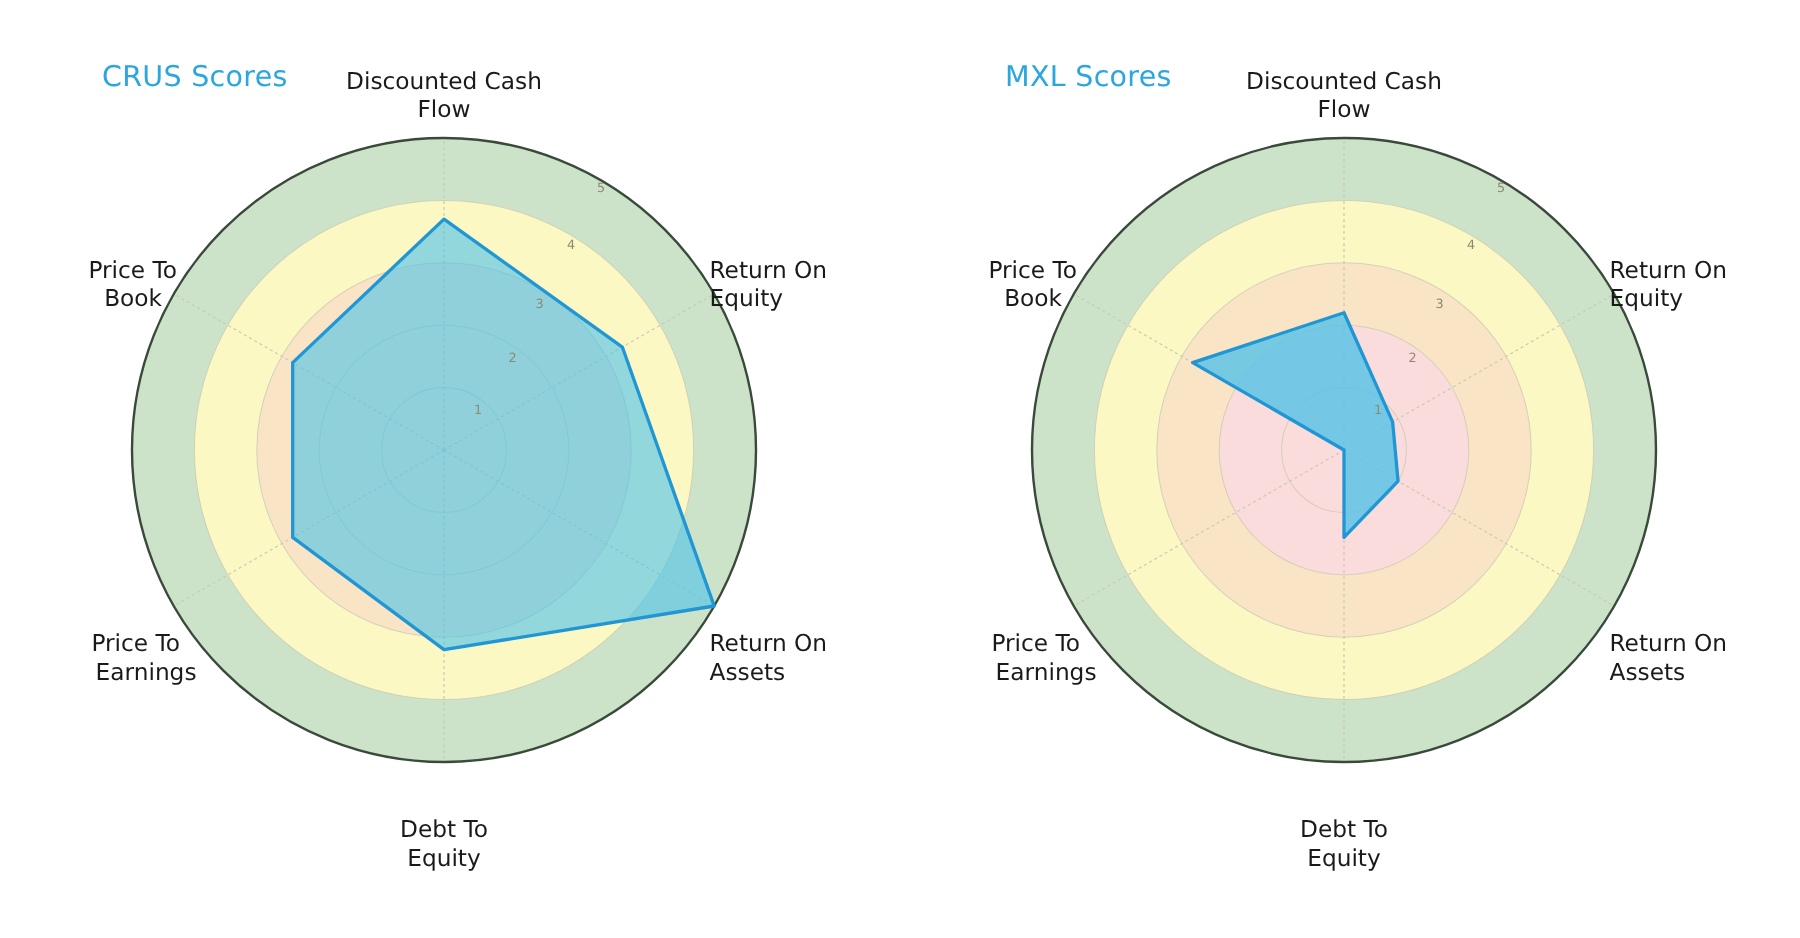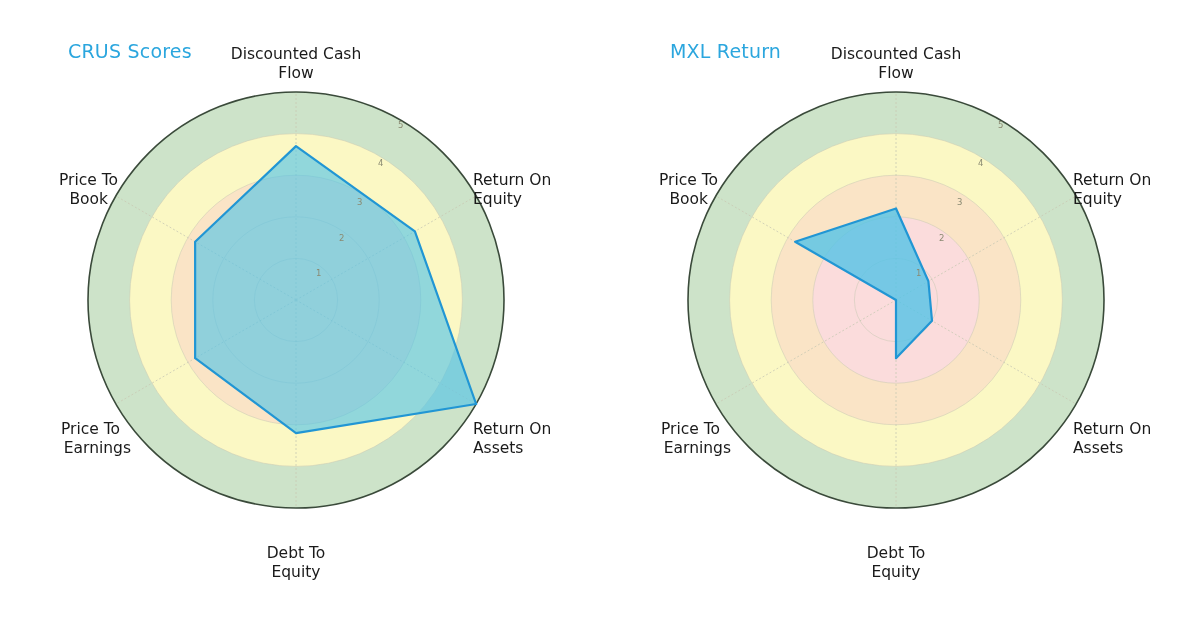--- a/index.html
+++ b/index.html
@@ -97,21 +97,21 @@
         <text class="axis-label" x="131" y="453" text-anchor="end">Earnings</text>
 
         <text class="axis-label" x="118" y="185" text-anchor="end">Price To</text>
         <text class="axis-label" x="108" y="204" text-anchor="end">Book</text>
       </g>
     </svg>
   </div>
 
   <div class="panel right">
 
-    <div class="chart-title" style="left:70px;top:40px;">MXL Return</div>
+    <div class="chart-title" style="left:70px;top:40px;">MXL Scores</div>
 
     <svg class="radar-svg" width="600" height="625" viewBox="0 0 600 625">
       <defs>
         <clipPath id="clipR">
             <circle cx="296" cy="300" r="208"></circle>
           </clipPath>
       </defs>
 
       <g clip-path="url(#clipR)">
         <circle cx="296" cy="300" r="208" fill="#cde3c9"></circle>

